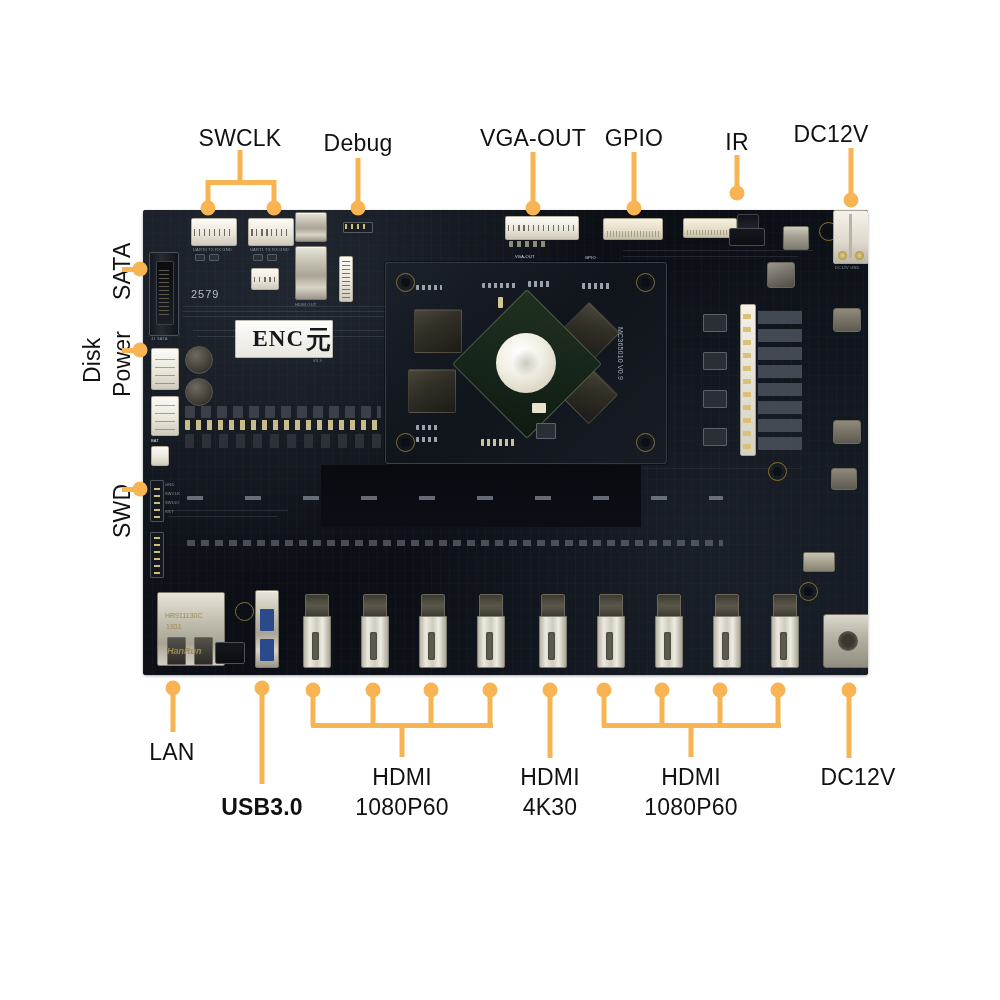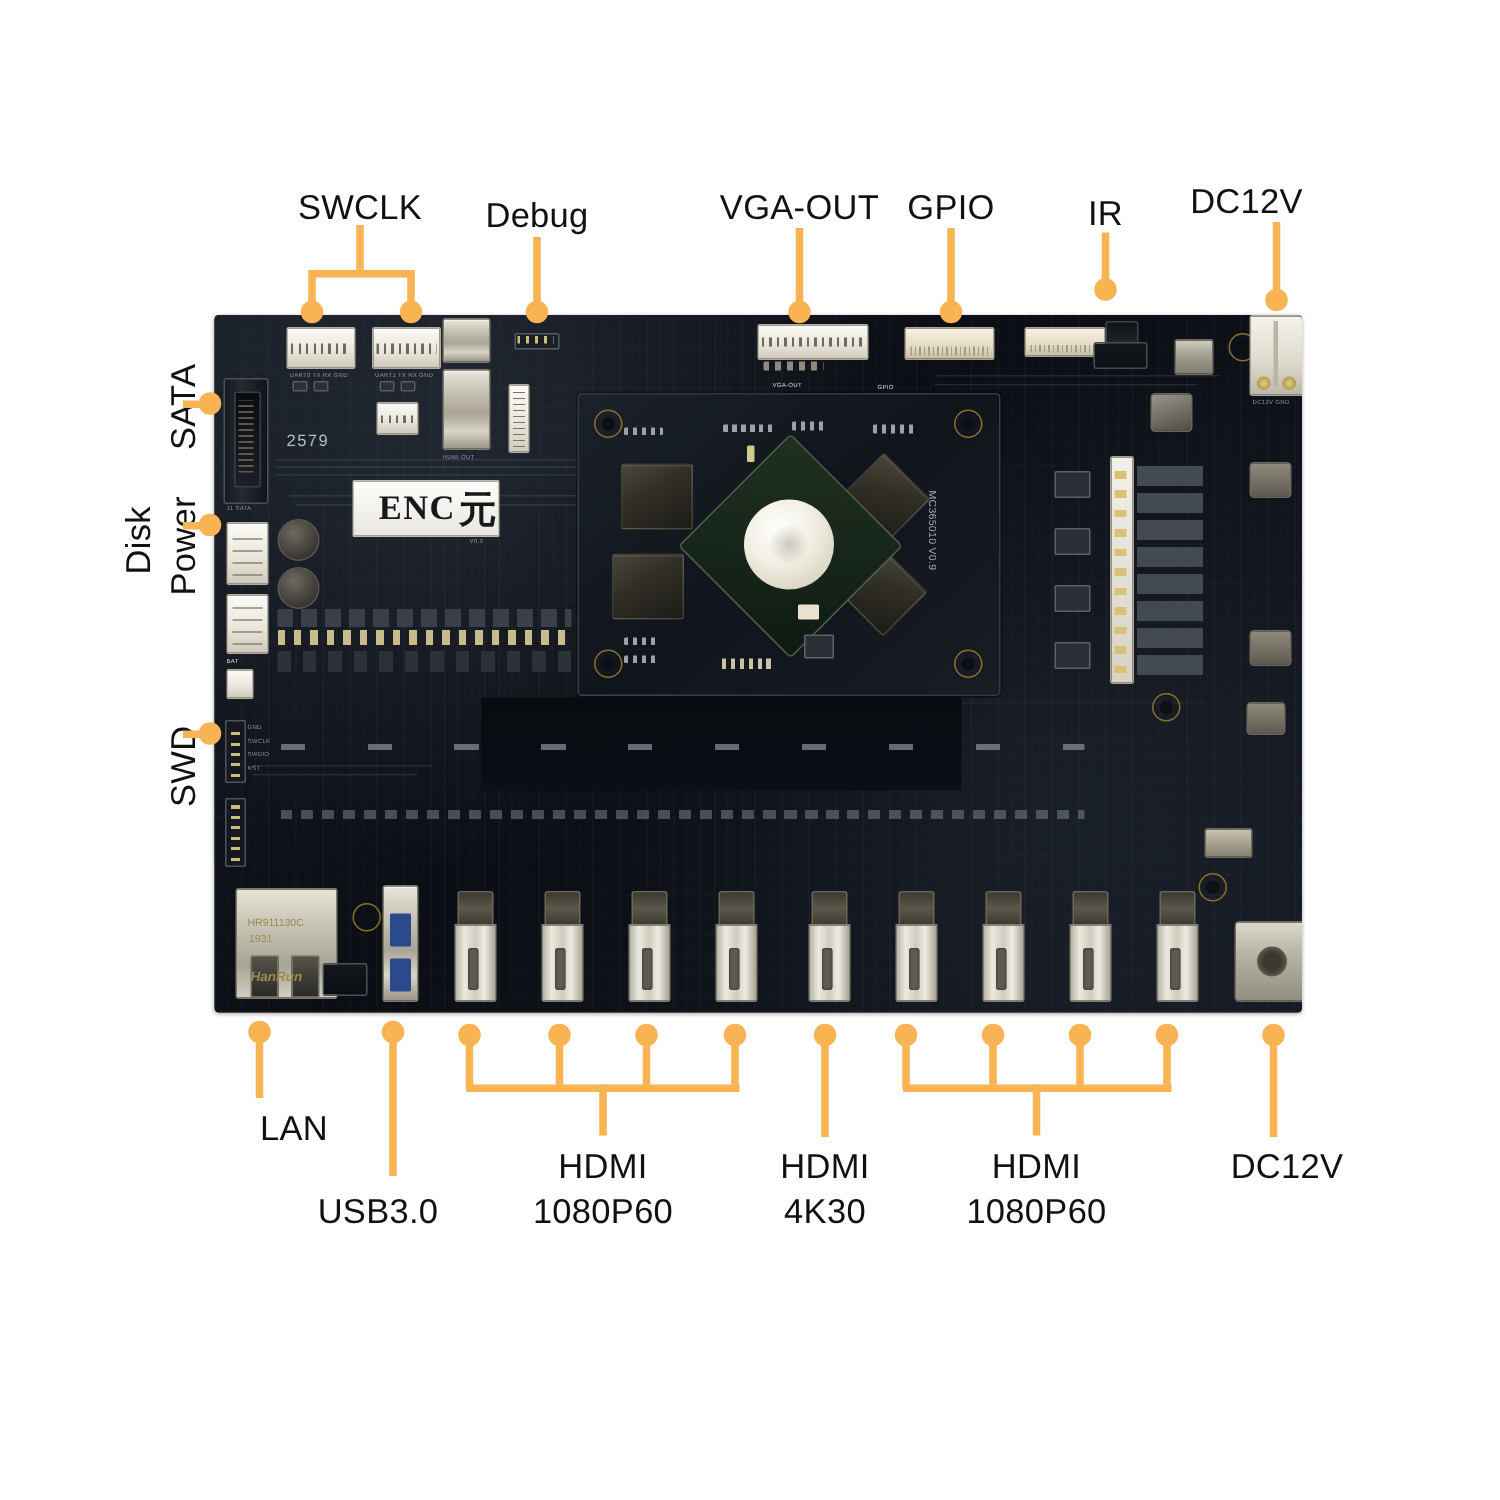--- a/index.html
+++ b/index.html
@@ -445,25 +445,25 @@
   <div class="lbl rot" style="left:110px;top:397px;">Power</div>
   <div class="hline" style="left:122px;top:348px;width:22px;"></div>
   <div class="dot" style="left:140px;top:350px;"></div>
 
   <div class="lbl rot" style="left:110px;top:538px;">SWD</div>
   <div class="hline" style="left:122px;top:487px;width:22px;"></div>
   <div class="dot" style="left:140px;top:489px;"></div>
 
   <div class="dot" style="left:173px;top:688px;"></div>
   <div class="vline" style="left:173px;top:690px;height:42px;"></div>
-  <div class="lbl c" style="left:196px;top:740px;text-align:right;">LAN</div>
+  <div class="lbl c" style="left:172px;top:740px;text-align:right;">LAN</div>
 
   <div class="dot" style="left:262px;top:688px;"></div>
   <div class="vline" style="left:262px;top:690px;height:94px;"></div>
-  <div class="lbl c" style="left:252px;top:795px;">USB3.0</div>
+  <div class="lbl c" style="left:262px;top:795px;font-weight:bold;">USB3.0</div>
 
   <div class="dot" style="left:313px;top:690px;"></div>
   <div class="dot" style="left:373px;top:690px;"></div>
   <div class="dot" style="left:431px;top:690px;"></div>
   <div class="dot" style="left:490px;top:690px;"></div>
   <div class="vline" style="left:313px;top:692px;height:34px;"></div>
   <div class="vline" style="left:373px;top:692px;height:34px;"></div>
   <div class="vline" style="left:431px;top:692px;height:34px;"></div>
   <div class="vline" style="left:490px;top:692px;height:34px;"></div>
   <div class="hline" style="left:311px;top:723px;width:182px;"></div>

